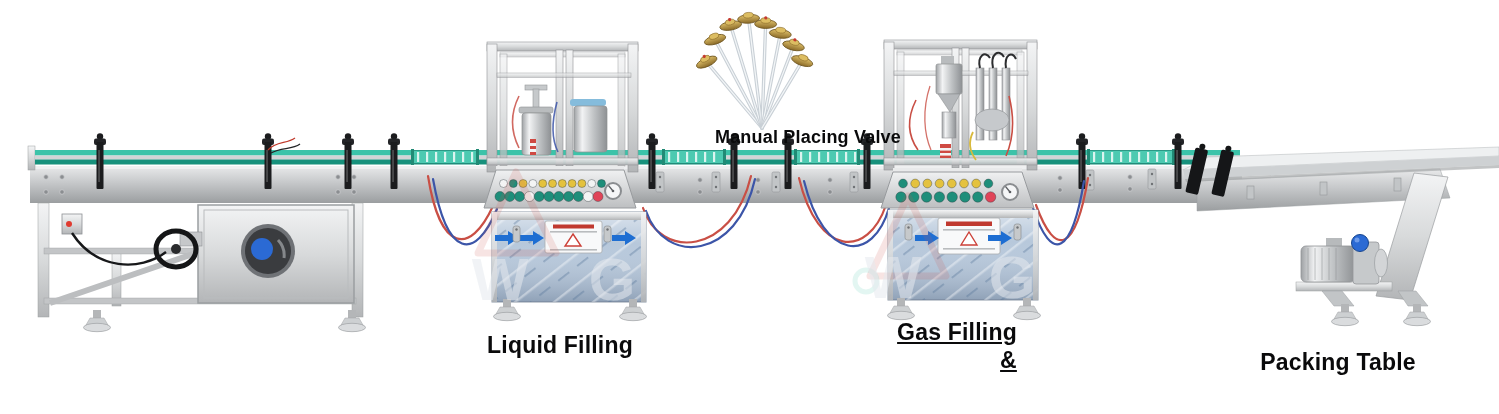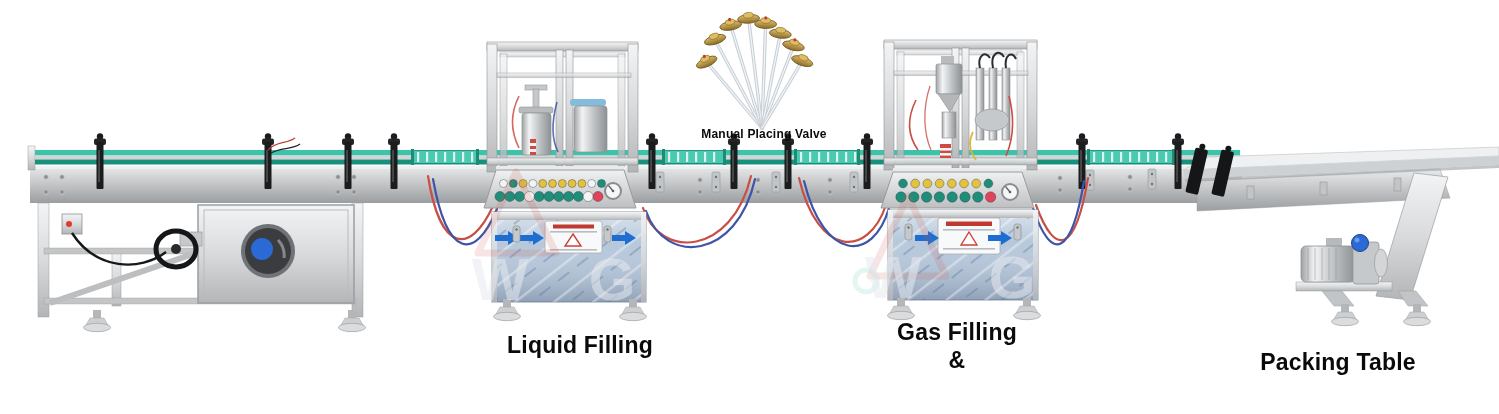--- a/index.html
+++ b/index.html
@@ -3,22 +3,22 @@
 <meta charset="utf-8">
 <title>Aerosol Filling Line</title>
 <style>
   html,body{margin:0;padding:0;background:#ffffff;}
   .stage{position:relative;width:1499px;height:414px;background:#fff;overflow:hidden;
          font-family:"Liberation Sans",sans-serif;}
   .stage svg{position:absolute;left:0;top:0;}
   .label{position:absolute;transform:translateX(-50%);white-space:nowrap;
          font-family:"Liberation Sans",sans-serif;font-weight:700;font-size:23px;
          color:var(--label-text,#0a0a0b);letter-spacing:.2px;}
-  .label.small{font-size:12px;}
-  .label.multi{text-align:center;}
+  .label.small{font-size:18px;margin-left:44px;}
+  .label.multi{text-align:right;text-decoration:underline;}
   .label.multi .line{line-height:28px;}
 </style>
 </head>
 <body>
 
 <div class="stage">
 <svg viewBox="0 0 1499 414" width="1499" height="414">
   <defs>
     <linearGradient id="gSteelV" x1="0" y1="0" x2="0" y2="1">
       <stop offset="0" stop-color="#f3f4f5"></stop>
@@ -576,20 +576,20 @@
     <circle cx="866" cy="281" r="11" fill="none" stroke="#7fd4c4" stroke-width="5" opacity=".22"></circle>
     <g id="wletters">
           <text x="500" y="300" fill="#e6eaee" fill-opacity="0.55" font-size="60" font-weight="700" font-family="&quot;Liberation Sans&quot;,sans-serif" text-anchor="middle">W</text>
           <text x="612" y="300" fill="#e6eaee" fill-opacity="0.55" font-size="60" font-weight="700" font-family="&quot;Liberation Sans&quot;,sans-serif" text-anchor="middle">G</text>
           <text x="893" y="298" fill="#e6eaee" fill-opacity="0.55" font-size="60" font-weight="700" font-family="&quot;Liberation Sans&quot;,sans-serif" text-anchor="middle">W</text>
           <text x="1012" y="298" fill="#e6eaee" fill-opacity="0.55" font-size="60" font-weight="700" font-family="&quot;Liberation Sans&quot;,sans-serif" text-anchor="middle">G</text>
         </g>
   </g>
 </svg>
 
-<div class="label" style="left:580px;top:332px">Liquid Filling</div>
+<div class="label" style="left:560px;top:332px">Liquid Filling</div>
 <div class="label small" style="left:764px;top:127px">Manual Placing Valve</div>
 <div class="label multi" style="left:957px;top:318px">
   <div class="line">Gas Filling</div>
   <div class="line">&amp;</div>
 </div>
 <div class="label" style="left:1338px;top:349px">Packing Table</div>
 </div>
 
 </body></html>

